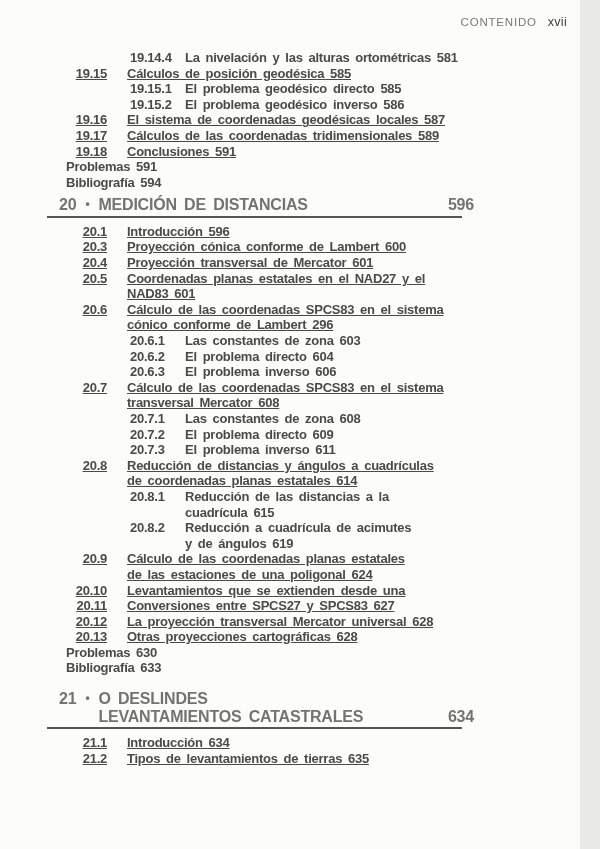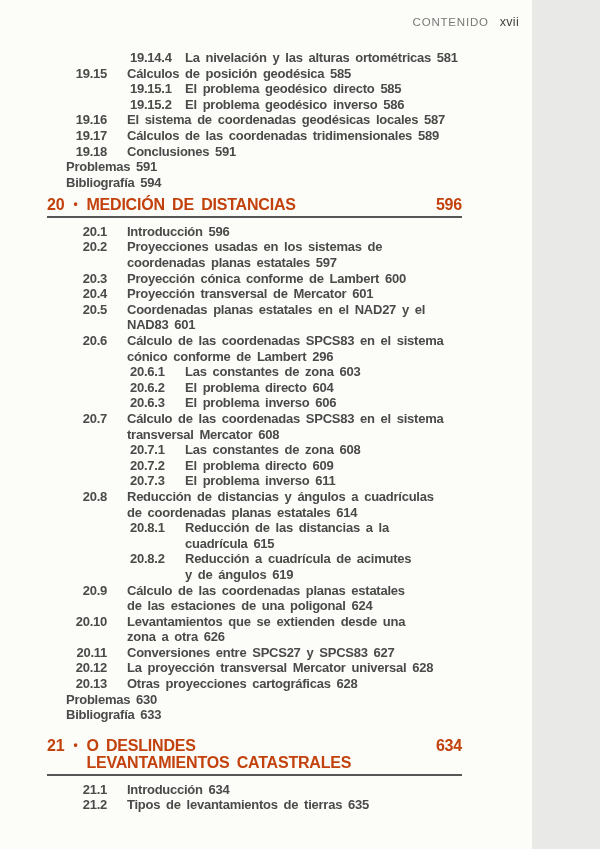--- a/index.html
+++ b/index.html
@@ -2,27 +2,26 @@
 <html><head>
 <meta charset="utf-8">
 <style>
   html, body {
     margin: 0;
     padding: 0;
     background: #e9e9e7;
   }
   .page {
     position: relative;
-    width: 500px;
+    width: 580px;
     height: 849px;
     background: #fcfcf9;
     overflow: hidden;
     font-family: "Liberation Sans", sans-serif;
     color: #4a4a4a;
-    padding-left: 32px;
   }
   
   .running-head {
     position: absolute;
     top: 15px;
     right: 13px;
     display: flex;
     align-items: baseline;
     gap: 11px;
     white-space: nowrap;
@@ -48,39 +47,40 @@
   .entry {
     display: flex;
     font-weight: bold;
     font-size: 13px;
     line-height: 15.6px;
     letter-spacing: -0.25px;
     word-spacing: 2.5px;
     white-space: nowrap;
   }
   .entry .num { flex: 0 0 auto; }
-  .entry.lv1 { padding-left: 66px; }
+  .entry.lv1 { padding-left: 66px; text-decoration: underline; }
   .entry.lv1 .num { width: 41px; text-align: right; margin-right: 20px; }
   .entry.lv2 { padding-left: 130px; }
   .entry.lv2 .num { width: 55px; text-align: left; }
   .entry.lv0 { padding-left: 66px; }
   
   .chapter { margin-top: 6px; margin-bottom: 6px; }
   .chapter.two-line { margin-top: 14px; }
   .ch-head {
-    margin-left: 47px;
+    margin-left: 59px;
     width: 415px;
     display: flex;
     justify-content: space-between;
+    align-items: flex-end;
     font-weight: bold;
     font-size: 16px;
     line-height: 17.5px;
     letter-spacing: -0.2px;
     word-spacing: 3px;
-    color: #c2410c;
+    color: #737373;
     white-space: nowrap;
   }
   .ch-left { display: flex; align-items: flex-start; }
   .ch-bullet {
     font-size: 12px;
     line-height: 17.5px;
     margin: 0 9px;
   }
   .ch-page { font-size: 16px; }
   .ch-rule {
@@ -165,27 +165,20 @@
         </div>
         <div class="ch-rule"></div>
       </div>
       <div class="entry lv1">
         <span class="num">20.1</span>
         <span class="txt">
           <div class="line">Introducción 596</div>
         </span>
       </div>
       <div class="entry lv1">
-        <span class="num">20.2</span>
-        <span class="txt">
-          <div class="line">Proyecciones usadas en los sistemas de</div>
-          <div class="line">coordenadas planas estatales 597</div>
-        </span>
-      </div>
-      <div class="entry lv1">
         <span class="num">20.3</span>
         <span class="txt">
           <div class="line">Proyección cónica conforme de Lambert 600</div>
         </span>
       </div>
       <div class="entry lv1">
         <span class="num">20.4</span>
         <span class="txt">
           <div class="line">Proyección transversal de Mercator 601</div>
         </span>
@@ -272,21 +265,20 @@
         <span class="num">20.9</span>
         <span class="txt">
           <div class="line">Cálculo de las coordenadas planas estatales</div>
           <div class="line">de las estaciones de una poligonal 624</div>
         </span>
       </div>
       <div class="entry lv1">
         <span class="num">20.10</span>
         <span class="txt">
           <div class="line">Levantamientos que se extienden desde una</div>
-          <div class="line">zona a otra 626</div>
         </span>
       </div>
       <div class="entry lv1">
         <span class="num">20.11</span>
         <span class="txt">
           <div class="line">Conversiones entre SPCS27 y SPCS83 627</div>
         </span>
       </div>
       <div class="entry lv1">
         <span class="num">20.12</span>

